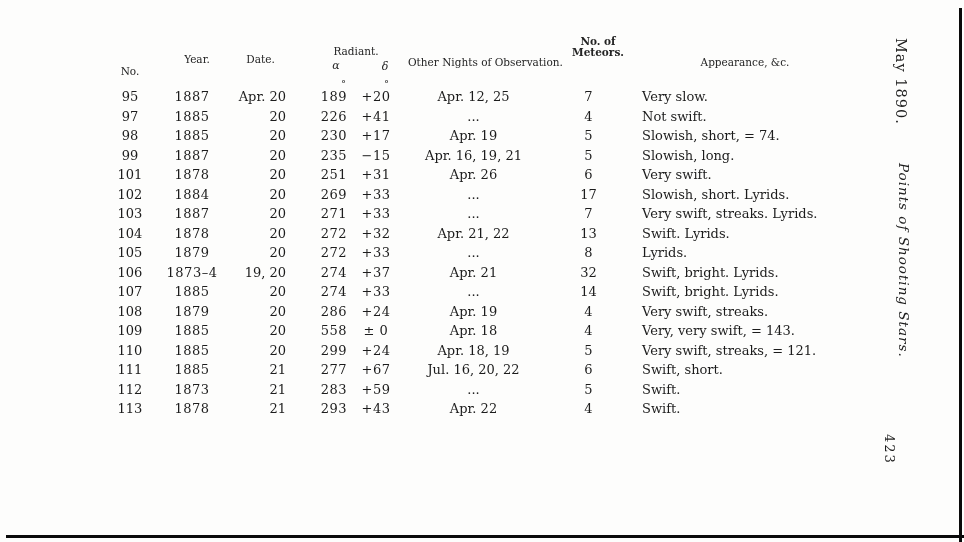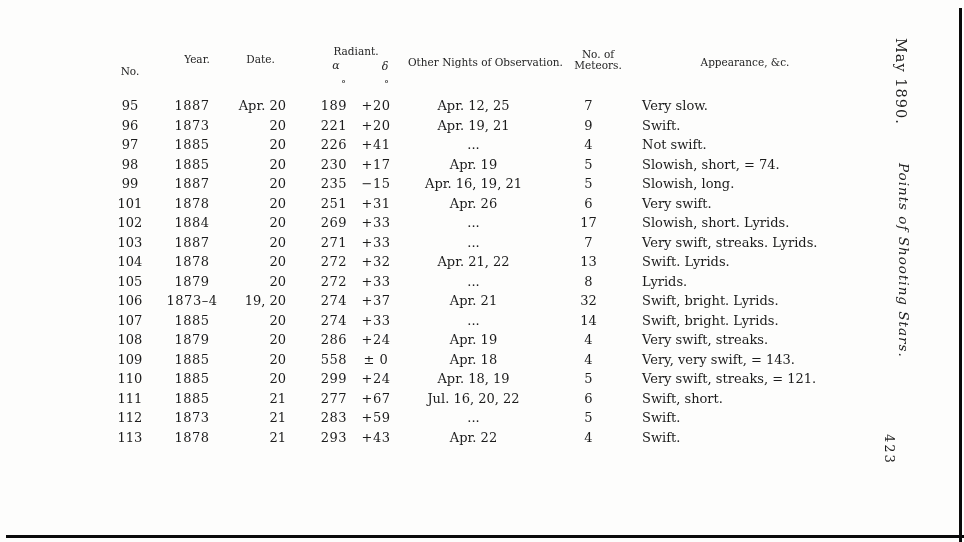--- a/index.html
+++ b/index.html
@@ -14,30 +14,30 @@
 
   
   .hdr { position:absolute; font-size:10.5px; color:#242424; text-align:center; white-space:nowrap; }
   .hdr-no       { left:105px; top:53px;  width:50px;margin-top:12px; }
   .hdr-year     { left:168px; top:53px;  width:58px; }
   .hdr-date     { left:228px; top:53px;  width:65px;text-align:center; }
   .hdr-radiant  { left:300px; top:45px;  width:112px; }
   .hdr-alpha    { left:330px; top:59px;  width:12px; font-style:italic; font-size:11px; }
   .hdr-delta    { left:379px; top:60px;  width:12px; font-style:italic; font-size:11px; }
   .hdr-nights   { left:408px; top:56px;  width:150px; }
-  .hdr-meteors  { left:560px; top:49px;  width:76px; line-height:11px; }
+  .hdr-meteors  { left:560px; top:36px;  width:76px; line-height:11px;font-weight:bold; }
   .hdr-app      { left:655px; top:56px;  width:180px; }
 
   
   .degmark { position:absolute; top:78px; font-size:10px; color:#242424; }
   .degmark-alpha { left:341px; }
   .degmark-delta { left:384px; }
 
   
-  .rows { position:absolute; left:0; top:96px; width:964px; }
+  .rows { position:absolute; left:0; top:87px; width:964px; }
   .trow { height:19.5px; line-height:19.5px; white-space:nowrap; font-size:13px; }
   .cell { display:inline-block; vertical-align:top; overflow:visible; }
   .c-no        { margin-left:105px; width:50px;  text-align:center; }
   .c-year      { margin-left:8px;   width:58px;  text-align:center; letter-spacing:0.5px; }
   .c-date      { width:65px;  text-align:right;  padding-right:2px; }
   .c-alpha     { margin-left:7px;   width:52px;  text-align:right; letter-spacing:0.5px; }
   .c-delta     { margin-left:3px;   width:52px;  text-align:center; letter-spacing:0.5px; }
   .c-nights    { width:143px; text-align:center; }
   .c-meteors   { width:87px;  text-align:center; }
   .c-appearance{ margin-left:10px; width:230px; text-align:left; }
@@ -64,21 +64,20 @@
     <div>No. of</div>
     <div>Meteors.</div>
   </div>
   <div class="hdr hdr-app">Appearance, &amp;c.</div>
 
   <span class="degmark degmark-alpha">°</span>
   <span class="degmark degmark-delta">°</span>
 
   <div class="rows">
       <div class="trow"><span class="cell c-no">95</span><span class="cell c-year">1887</span><span class="cell c-date">Apr. 20</span><span class="cell c-alpha">189</span><span class="cell c-delta">+20</span><span class="cell c-nights">Apr. 12, 25</span><span class="cell c-meteors">7</span><span class="cell c-appearance">Very slow.</span></div>
-      <div class="trow"><span class="cell c-no">96</span><span class="cell c-year">1873</span><span class="cell c-date">20</span><span class="cell c-alpha">221</span><span class="cell c-delta">+20</span><span class="cell c-nights">Apr. 19, 21</span><span class="cell c-meteors">9</span><span class="cell c-appearance">Swift.</span></div>
       <div class="trow"><span class="cell c-no">97</span><span class="cell c-year">1885</span><span class="cell c-date">20</span><span class="cell c-alpha">226</span><span class="cell c-delta">+41</span><span class="cell c-nights">...</span><span class="cell c-meteors">4</span><span class="cell c-appearance">Not swift.</span></div>
       <div class="trow"><span class="cell c-no">98</span><span class="cell c-year">1885</span><span class="cell c-date">20</span><span class="cell c-alpha">230</span><span class="cell c-delta">+17</span><span class="cell c-nights">Apr. 19</span><span class="cell c-meteors">5</span><span class="cell c-appearance">Slowish, short, = 74.</span></div>
       <div class="trow"><span class="cell c-no">99</span><span class="cell c-year">1887</span><span class="cell c-date">20</span><span class="cell c-alpha">235</span><span class="cell c-delta">−15</span><span class="cell c-nights">Apr. 16, 19, 21</span><span class="cell c-meteors">5</span><span class="cell c-appearance">Slowish, long.</span></div>
       <div class="trow"><span class="cell c-no">101</span><span class="cell c-year">1878</span><span class="cell c-date">20</span><span class="cell c-alpha">251</span><span class="cell c-delta">+31</span><span class="cell c-nights">Apr. 26</span><span class="cell c-meteors">6</span><span class="cell c-appearance">Very swift.</span></div>
       <div class="trow"><span class="cell c-no">102</span><span class="cell c-year">1884</span><span class="cell c-date">20</span><span class="cell c-alpha">269</span><span class="cell c-delta">+33</span><span class="cell c-nights">...</span><span class="cell c-meteors">17</span><span class="cell c-appearance">Slowish, short.   Lyrids.</span></div>
       <div class="trow"><span class="cell c-no">103</span><span class="cell c-year">1887</span><span class="cell c-date">20</span><span class="cell c-alpha">271</span><span class="cell c-delta">+33</span><span class="cell c-nights">...</span><span class="cell c-meteors">7</span><span class="cell c-appearance">Very swift, streaks.   Lyrids.</span></div>
       <div class="trow"><span class="cell c-no">104</span><span class="cell c-year">1878</span><span class="cell c-date">20</span><span class="cell c-alpha">272</span><span class="cell c-delta">+32</span><span class="cell c-nights">Apr. 21, 22</span><span class="cell c-meteors">13</span><span class="cell c-appearance">Swift.   Lyrids.</span></div>
       <div class="trow"><span class="cell c-no">105</span><span class="cell c-year">1879</span><span class="cell c-date">20</span><span class="cell c-alpha">272</span><span class="cell c-delta">+33</span><span class="cell c-nights">...</span><span class="cell c-meteors">8</span><span class="cell c-appearance">Lyrids.</span></div>
       <div class="trow"><span class="cell c-no">106</span><span class="cell c-year">1873–4</span><span class="cell c-date">19, 20</span><span class="cell c-alpha">274</span><span class="cell c-delta">+37</span><span class="cell c-nights">Apr. 21</span><span class="cell c-meteors">32</span><span class="cell c-appearance">Swift, bright.   Lyrids.</span></div>
       <div class="trow"><span class="cell c-no">107</span><span class="cell c-year">1885</span><span class="cell c-date">20</span><span class="cell c-alpha">274</span><span class="cell c-delta">+33</span><span class="cell c-nights">...</span><span class="cell c-meteors">14</span><span class="cell c-appearance">Swift, bright.   Lyrids.</span></div>

